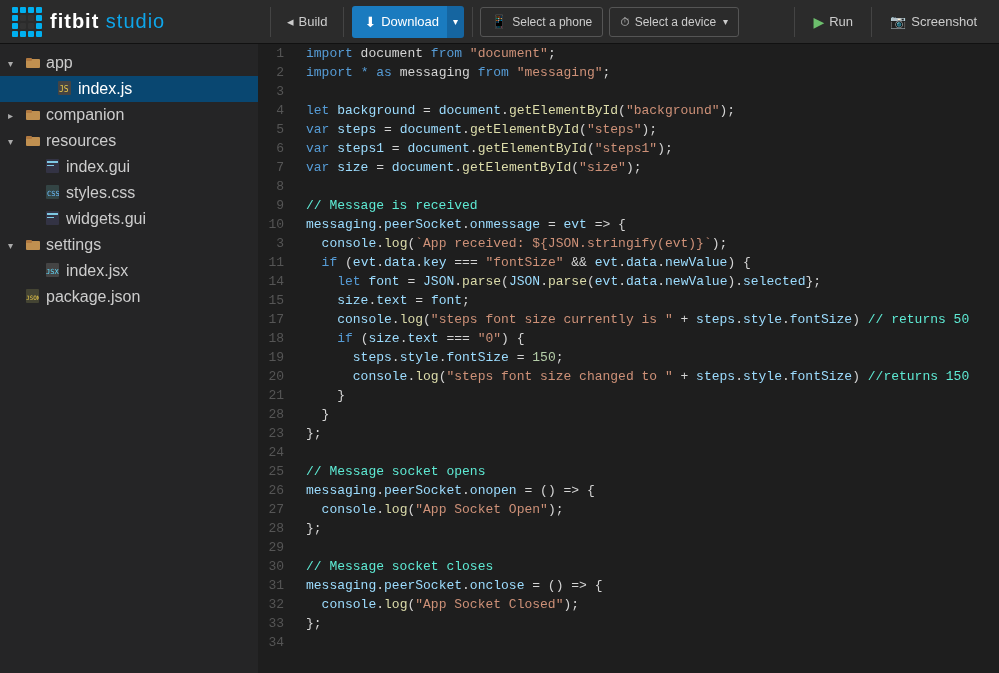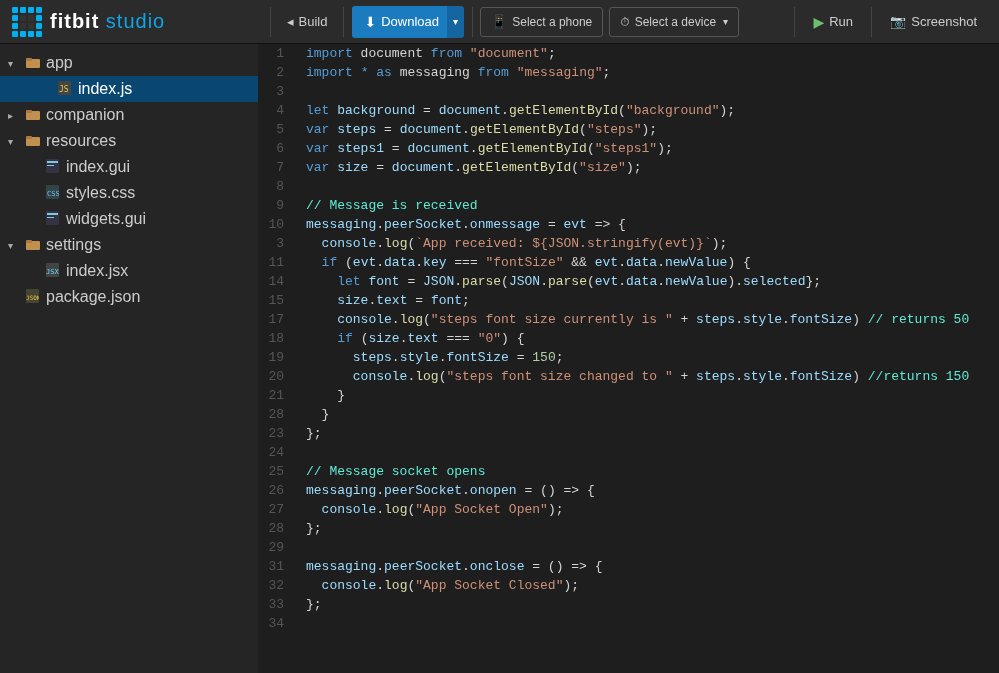--- a/index.html
+++ b/index.html
@@ -441,20 +441,24 @@
           </tr>
           <tr>
             <td class="line-num">28</td>
             <td class="line-code"><span class="plain">};</span></td>
           </tr>
           <tr>
             <td class="line-num">29</td>
             <td class="line-code"> </td>
           </tr>
           <tr>
+            <td class="line-num">30</td>
+            <td class="line-code"><span class="cm">// Message socket closes</span></td>
+          </tr>
+          <tr>
             <td class="line-num">31</td>
             <td class="line-code"><span class="var">messaging</span><span class="plain">.</span><span class="prop">peerSocket</span><span class="plain">.</span><span class="prop">onclose</span><span class="plain"> = () =&gt; {</span></td>
           </tr>
           <tr>
             <td class="line-num">32</td>
             <td class="line-code"><span class="plain">  </span><span class="var">console</span><span class="plain">.</span><span class="fn">log</span><span class="plain">(</span><span class="str">"App Socket Closed"</span><span class="plain">);</span></td>
           </tr>
           <tr>
             <td class="line-num">33</td>
             <td class="line-code"><span class="plain">};</span></td>

